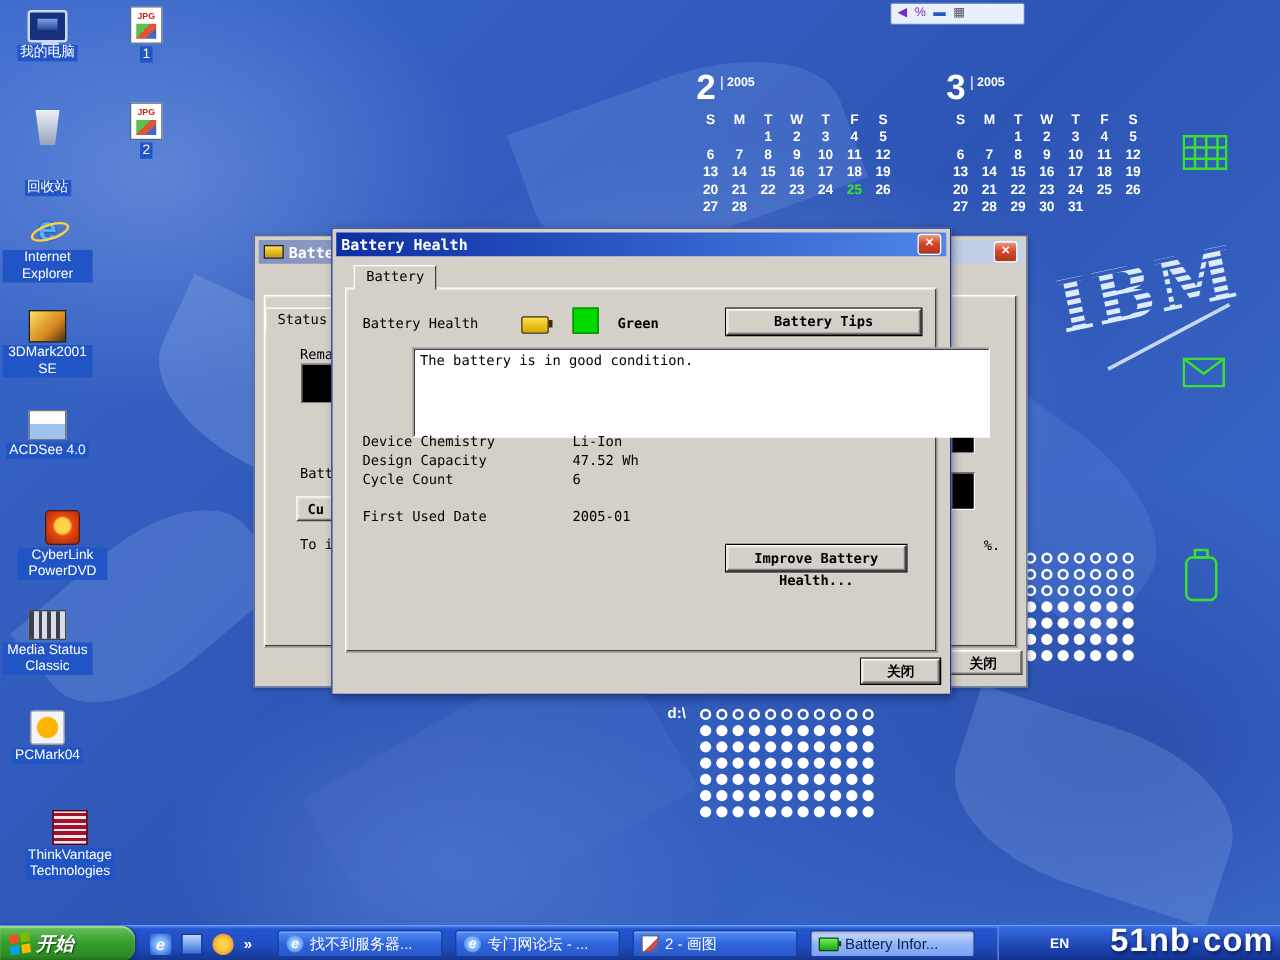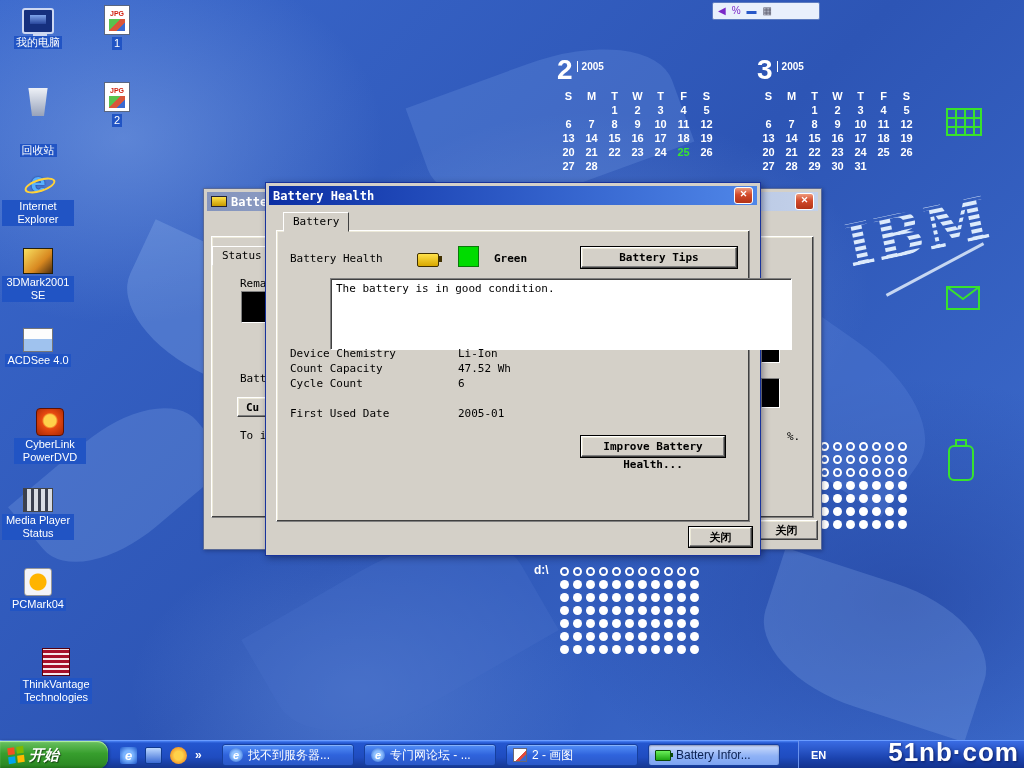--- a/index.html
+++ b/index.html
@@ -94,21 +94,21 @@
   .task-btn{width:132px;height:22px;border-radius:3px;border:1px solid #163f9e;box-sizing:border-box;display:flex;align-items:center;gap:5px;padding:0 6px;color:#fff;font-size:12px;cursor:pointer;
     background:linear-gradient(#5490f8,#2f63dc 50%,#2a58c8);box-shadow:inset 0 1px 0 #86b2fa;}
   .task-btn .tlabel{white-space:nowrap;overflow:hidden;text-overflow:ellipsis;}
   .task-btn.active{background:linear-gradient(#cfdefc,#8fb2f6 55%,#7da4f2);color:#0a2050;box-shadow:inset 0 1px 2px rgba(0,0,40,.35);}
   .task-ico{flex:0 0 auto;display:inline-flex;align-items:center;justify-content:center;}
   .ico-ie{width:14px;height:14px;border-radius:50%;background:radial-gradient(circle,#8ec0ff 0 40%,#1c55c8);color:#fff;font-size:11px;font-weight:bold;font-style:italic;}
   .ico-paint{width:14px;height:14px;background:linear-gradient(135deg,#fff 0 55%,#e04a3a 55% 75%,#3a6ad0 75%);border:1px solid #667;box-sizing:border-box;}
   .ico-battery{width:14px;height:9px;background:linear-gradient(#6af05a,#1da512);border:1px solid #0a4a08;border-radius:1px;position:relative;}
   .ico-battery::after{content:"";position:absolute;right:-3px;top:2px;width:2px;height:4px;background:#0a4a08;}
   .tray{position:absolute;right:0;top:0;width:226px;height:28px;display:flex;align-items:center;gap:10px;padding-left:12px;box-sizing:border-box;border-left:1px solid #6a92ec;background:linear-gradient(#3a6ce4,#1c44b0 60%,#12308a);}
-  .tray-lang{color:#fff;font-size:11px;font-weight:bold;}
+  .tray-lang{color:#fff;font-size:11px;font-weight:bold;margin-left:29px;}
   .tray-batt{display:flex;align-items:center;gap:4px;background:#0a1c4e;border:1px solid #4a6ad0;border-radius:2px;padding:2px 6px;margin-top:48px;}
   .tray-batt .glyph{width:11px;height:7px;background:#35d42a;border:1px solid #9ef08a;position:relative;}
   .tray-batt .glyph::after{content:"";position:absolute;right:-3px;top:1px;width:2px;height:3px;background:#9ef08a;}
   .tray-batt .pct{color:#fff;font-size:10px;font-weight:bold;}
   .watermark{position:absolute;right:5px;bottom:0;z-index:60;color:#fff;font-size:26px;font-weight:bold;letter-spacing:1px;text-shadow:1px 1px 3px rgba(0,0,40,.6);font-family:"Liberation Sans",sans-serif;}
 </style>
 </head>
 <body>
 
 <div class="leaf" style="left:120px;top:260px;width:220px;height:120px;background:rgba(150,185,240,.28);transform:rotate(25deg);"></div>
@@ -402,21 +402,21 @@
     <div class="icon-cell" style="left: 2px; top: 328px;">
       <div class="icon-art art-acdsee"></div>
       <div class="icon-label">ACDSee 4.0</div>
     </div>
     <div class="icon-cell" style="left: 14px; top: 408px;">
       <div class="icon-art art-powerdvd"></div>
       <div class="icon-label">CyberLink PowerDVD</div>
     </div>
     <div class="icon-cell" style="left: 2px; top: 488px;">
       <div class="icon-art art-mpc"></div>
-      <div class="icon-label">Media Player Status</div>
+      <div class="icon-label">Media Status Classic</div>
     </div>
     <div class="icon-cell" style="left: 2px; top: 568px;">
       <div class="icon-art art-pcmark"></div>
       <div class="icon-label">PCMark04</div>
     </div>
     <div class="icon-cell" style="left: 20px; top: 648px;">
       <div class="icon-art art-thinkvantage"></div>
       <div class="icon-label">ThinkVantage Technologies</div>
     </div>
   </div>
@@ -463,21 +463,21 @@
   <div class="tab" style="left:17px;top:29px;">Battery</div>
   <div class="tabpage" style="left:10px;top:47px;width:472px;height:290px;">
     <div class="dlbl" style="left:13px;top:21px;">Battery Health</div>
     <span class="batt-glyph" style="left:140px;top:22px;"></span>
     <span class="green-square" style="left:181px;top:15px;"></span>
     <div class="dlbl" style="left:217px;top:21px;font-weight:bold;">Green</div>
     <button class="btn btn-default" style="left:304px;top:16px;width:156px;height:21px;">Battery Tips</button>
     <div class="sunken-text" style="left:7px;top:47px;width:450px;height:64px;margin-left:46px;">The battery is in good condition.</div>
     <div id="fields" style="position:absolute;left:13px;top:116px;">
         <div class="field-row"><span class="f-label">Device Chemistry</span><span class="f-value">Li-Ion</span></div>
-        <div class="field-row"><span class="f-label">Count Capacity</span><span class="f-value">47.52 Wh</span></div>
+        <div class="field-row"><span class="f-label">Design Capacity</span><span class="f-value">47.52 Wh</span></div>
         <div class="field-row"><span class="f-label">Cycle Count</span><span class="f-value">6</span></div>
         <div class="field-row" style="margin-top: 15px;"><span class="f-label">First Used Date</span><span class="f-value">2005-01</span></div>
       </div>
     <button class="btn btn-default" style="left:304px;top:205px;width:144px;height:21px;">Improve Battery Health...</button>
   </div>
   <button class="btn btn-default" style="left:423px;top:344px;width:63px;height:20px;">关闭</button>
 </div>
 
 <div class="taskbar">
   <div class="start-btn">

